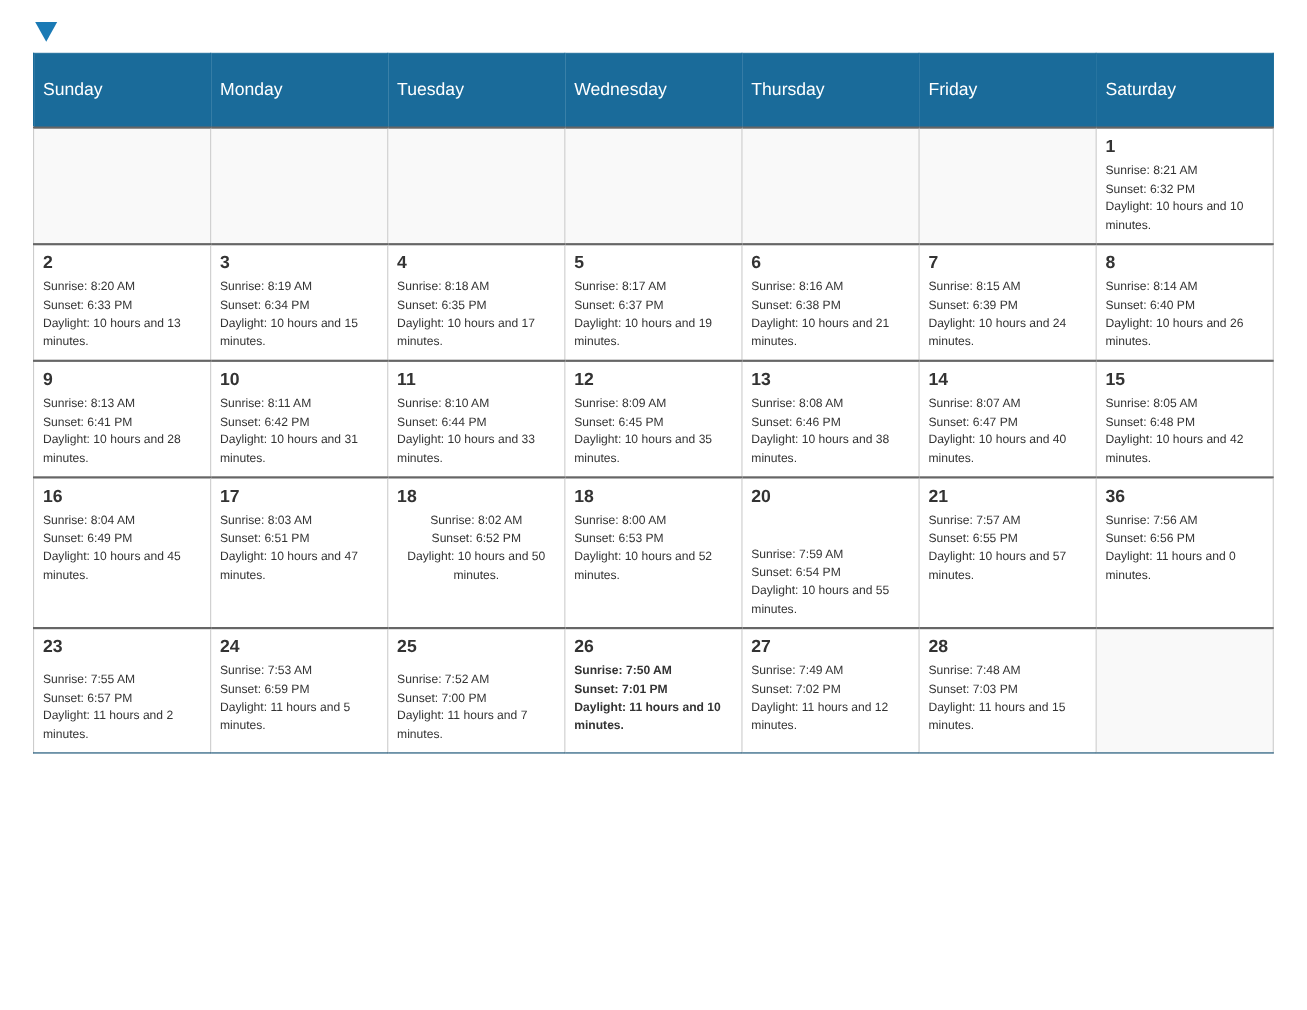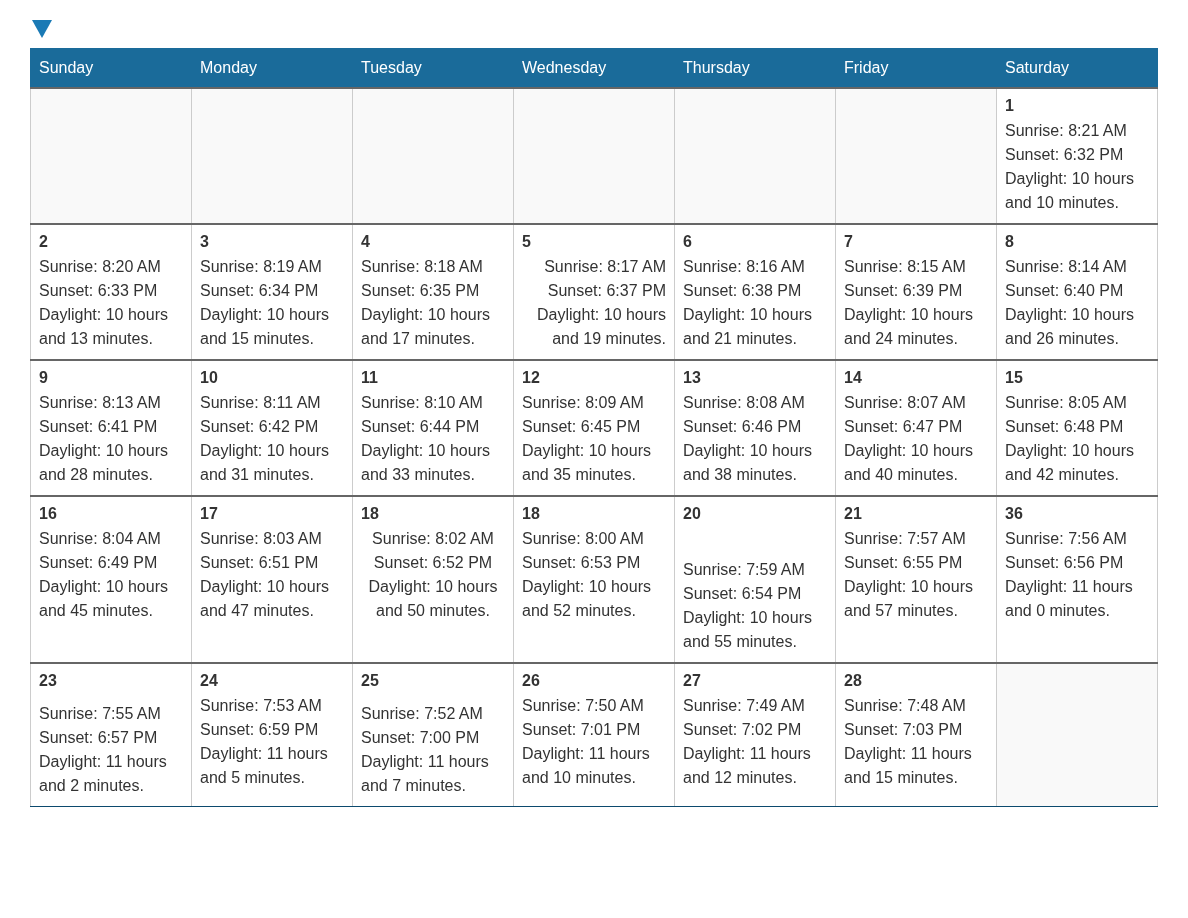--- a/index.html
+++ b/index.html
@@ -59,21 +59,21 @@
       margin-top: 4px;
     }
     .calendar {
       width: 100%;
       border-collapse: collapse;
       margin-top: 10px;
     }
     .calendar th {
       background-color: #1a6b9a;
       color: #fff;
-      padding: 10px 8px;
+      padding: 24px 8px;
       text-align: left;
       font-size: 16px;
       font-weight: normal;
       border: 1px solid #1a6b9a;
     }
     .calendar td {
       vertical-align: top;
       padding: 8px;
       border: 1px solid #ccc;
       font-size: 13px;
@@ -84,21 +84,21 @@
     .calendar tr td {
       border-top: 2px solid #666;
     }
     .day-number {
       font-size: 16px;
       font-weight: bold;
       margin-bottom: 4px;
       display: block;
     }
     .day-info {
-      font-size: 16px;
+      font-size: 11px;
       line-height: 1.5;
       color: #333;
     }
     .empty-cell {
       background: #f9f9f9;
     }
     .last-row td {
       border-bottom: 1px solid #0c4a6e;
     }
   </style>
@@ -161,21 +161,21 @@
 Daylight: 10 hours and 15 minutes.</div>
         </td>
         <td>
           <span class="day-number">4</span>
           <div class="day-info" style="white-space: pre-line;">Sunrise: 8:18 AM
 Sunset: 6:35 PM
 Daylight: 10 hours and 17 minutes.</div>
         </td>
         <td>
           <span class="day-number">5</span>
-          <div class="day-info" style="white-space: pre-line; text-align: right;">Sunrise: 8:17 AM
+          <div class="day-info" style="white-space: pre-line;">Sunrise: 8:17 AM
 Sunset: 6:37 PM
 Daylight: 10 hours and 19 minutes.</div>
         </td>
         <td>
           <span class="day-number">6</span>
           <div class="day-info" style="white-space: pre-line;">Sunrise: 8:16 AM
 Sunset: 6:38 PM
 Daylight: 10 hours and 21 minutes.</div>
         </td>
         <td>
@@ -293,21 +293,21 @@
 Daylight: 11 hours and 5 minutes.</div>
         </td>
         <td>
           <span class="day-number">25</span>
           <div class="day-info" style="white-space: pre-line; margin-top: 12px;">Sunrise: 7:52 AM
 Sunset: 7:00 PM
 Daylight: 11 hours and 7 minutes.</div>
         </td>
         <td>
           <span class="day-number">26</span>
-          <div class="day-info" style="white-space: pre-line;">Sunrise: 7:50 AM
+          <div class="day-info" style="white-space: pre-line; font-weight: bold;">Sunrise: 7:50 AM
 Sunset: 7:01 PM
 Daylight: 11 hours and 10 minutes.</div>
         </td>
         <td>
           <span class="day-number">27</span>
           <div class="day-info" style="white-space: pre-line;">Sunrise: 7:49 AM
 Sunset: 7:02 PM
 Daylight: 11 hours and 12 minutes.</div>
         </td>
         <td>

